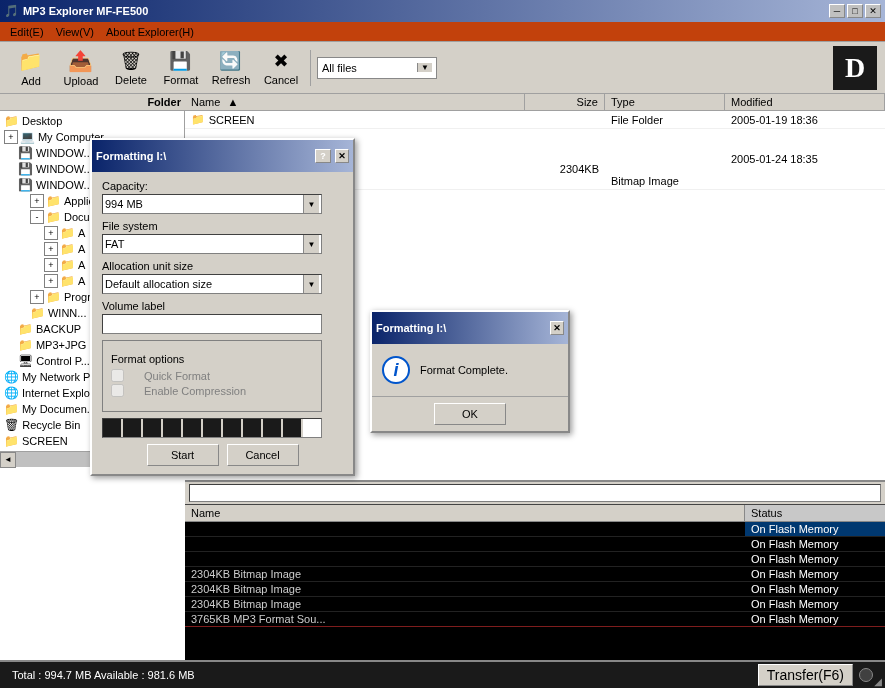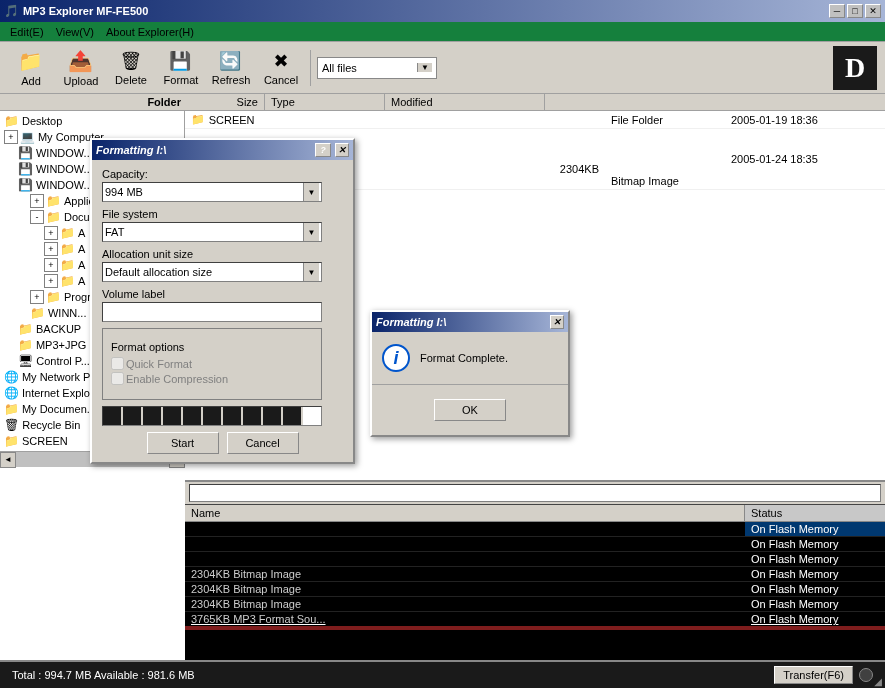--- a/index.html
+++ b/index.html
@@ -45,21 +45,21 @@
       font-size: 9px;
       display: flex;
       align-items: center;
       justify-content: center;
       cursor: pointer;
       color: black;
     }
 
     
     .menu-bar {
-      background: #15803d;
+      background: #c2410c;
       height: 20px;
       display: flex;
       align-items: center;
       padding: 0 4px;
       border-bottom: 1px solid #a0a0a0;
       font-size: 11px;
     }
     .menu-item {
       padding: 2px 6px;
       cursor: pointer;
@@ -225,21 +225,21 @@
     .bottom-info {
       color: white;
       font-size: 11px;
     }
     .transfer-btn {
       background: #d4d0c8;
       border: 1px solid #888;
       border-top-color: #fff;
       border-left-color: #fff;
       padding: 2px 8px;
-      font-size: 11px;
+      font-size: 14px;
       cursor: pointer;
       display: flex;
       align-items: center;
       gap: 4px;
       text-align: right;
     }
     .transfer-circle {
       width: 14px;
       height: 14px;
       background: #404040;
@@ -286,28 +286,27 @@
       background: #d4d0c8;
       border: 2px solid #888;
       border-top-color: #fff;
       border-left-color: #fff;
       box-shadow: 2px 2px 6px rgba(0,0,0,0.4);
       pointer-events: all;
     }
     .dialog-title {
       background: linear-gradient(to right, #0a246a, #a6b5d7);
       color: white;
-      height: 20px;
+      height: 32px;
       display: flex;
       align-items: center;
       justify-content: space-between;
       padding: 0 4px;
       font-size: 11px;
       font-weight: bold;
-      font-style: italic;
     }
     .dialog-close {
       width: 14px;
       height: 14px;
       background: #d4d0c8;
       border: 1px solid #888;
       border-top-color: #fff;
       border-left-color: #fff;
       display: flex;
       align-items: center;
@@ -365,21 +364,21 @@
       width: 220px;
     }
     .format-options-title {
       font-size: 11px;
       font-weight: normal;
       margin-bottom: 4px;
     }
     .checkbox-row {
       display: flex;
       align-items: center;
-      gap: 2px;
+      gap: 20px;
       margin-bottom: 2px;
       font-size: 11px;
       color: #808080;
     }
     .progress-bar {
       width: 220px;
       height: 20px;
       background: white;
       border: 1px solid #808080;
       border-top-color: #404040;
@@ -611,20 +610,24 @@
     <div class="sidebar-scroll">
       <div class="scroll-arrow">◄</div>
       <div class="scroll-track"></div>
       <div class="scroll-arrow">►</div>
     </div>
   </div>
 
   <div class="content-area">
 
     <div class="content-header">
+      <div class="col-header col-name" style="flex:1; min-width:200px;">
+        <span>Name</span>
+        <span style="margin-left:4px;">▲</span>
+      </div>
       <div class="col-header" style="width:80px; text-align:right;">
         <span>Size</span>
       </div>
       <div class="col-header" style="width:120px;">
         <span>Type</span>
       </div>
       <div class="col-header" style="width:160px;">
         <span>Modified</span>
       </div>
     </div>
@@ -679,21 +682,21 @@
           <div style="width:140px; padding:1px 6px; color:white; font-size:11px;">On Flash Memory</div>
         </div>
         <div style="display:flex; border-bottom:1px solid #222;">
           <div style="flex:1; padding:1px 6px; color:#ccc; font-size:11px;">2304KB  Bitmap Image</div>
           <div style="width:140px; padding:1px 6px; color:white; font-size:11px;">On Flash Memory</div>
         </div>
         <div style="display:flex; border-bottom:1px solid #222;">
           <div style="flex:1; padding:1px 6px; color:#ccc; font-size:11px;">2304KB  Bitmap Image</div>
           <div style="width:140px; padding:1px 6px; color:white; font-size:11px;">On Flash Memory</div>
         </div>
-        <div style="display:flex; border-bottom:4px solid #7f1d1d;text-decoration:underline;">
+        <div style="display:flex; border-bottom:1px solid #7f1d1d;">
           <div style="flex:1; padding:1px 6px; color:#ccc; font-size:11px;">3765KB  MP3 Format Sou...</div>
           <div style="width:140px; padding:1px 6px; color:white; font-size:11px;">On Flash Memory</div>
         </div>
       </div>
     </div>
   </div>
 </div>
 
 <div class="bottom-bar">
   <span class="bottom-info">Total : 994.7 MB    Available : 981.6 MB</span>
@@ -771,18 +774,18 @@
 
   <div class="complete-dialog" style="position:absolute; top:310px; left:370px; width:200px;">
     <div class="dialog-title">
       <span>Formatting I:\</span>
       <div class="dialog-close">✕</div>
     </div>
     <div style="padding:12px 10px; display:flex; align-items:center; gap:10px; background:#d4d0c8;">
       <div class="info-icon">i</div>
       <span style="font-size:11px;">Format Complete.</span>
     </div>
-    <div style="display:flex; justify-content:center; padding:14px; background:#d4d0c8; border-top:1px solid #a0a0a0;">
+    <div style="display:flex; justify-content:center; padding:6px; background:#d4d0c8; border-top:1px solid #a0a0a0;">
       <div class="dialog-btn">OK</div>
     </div>
   </div>
 
 </div>
 
 </body></html>

